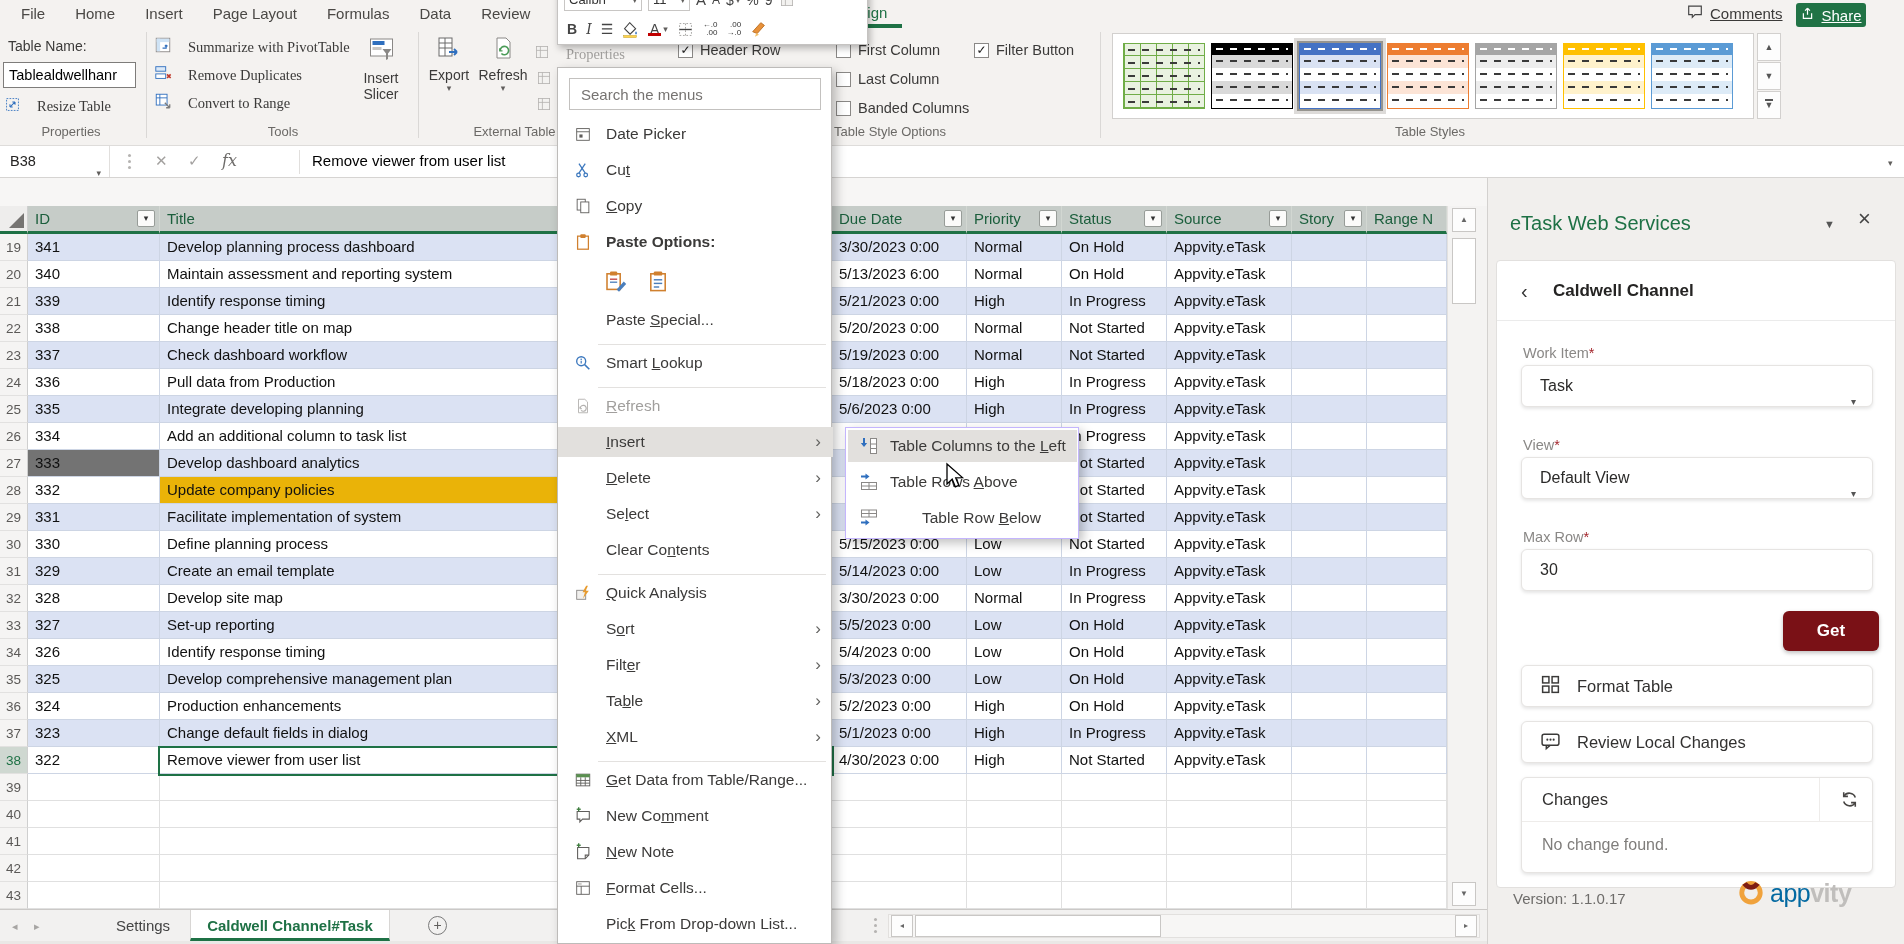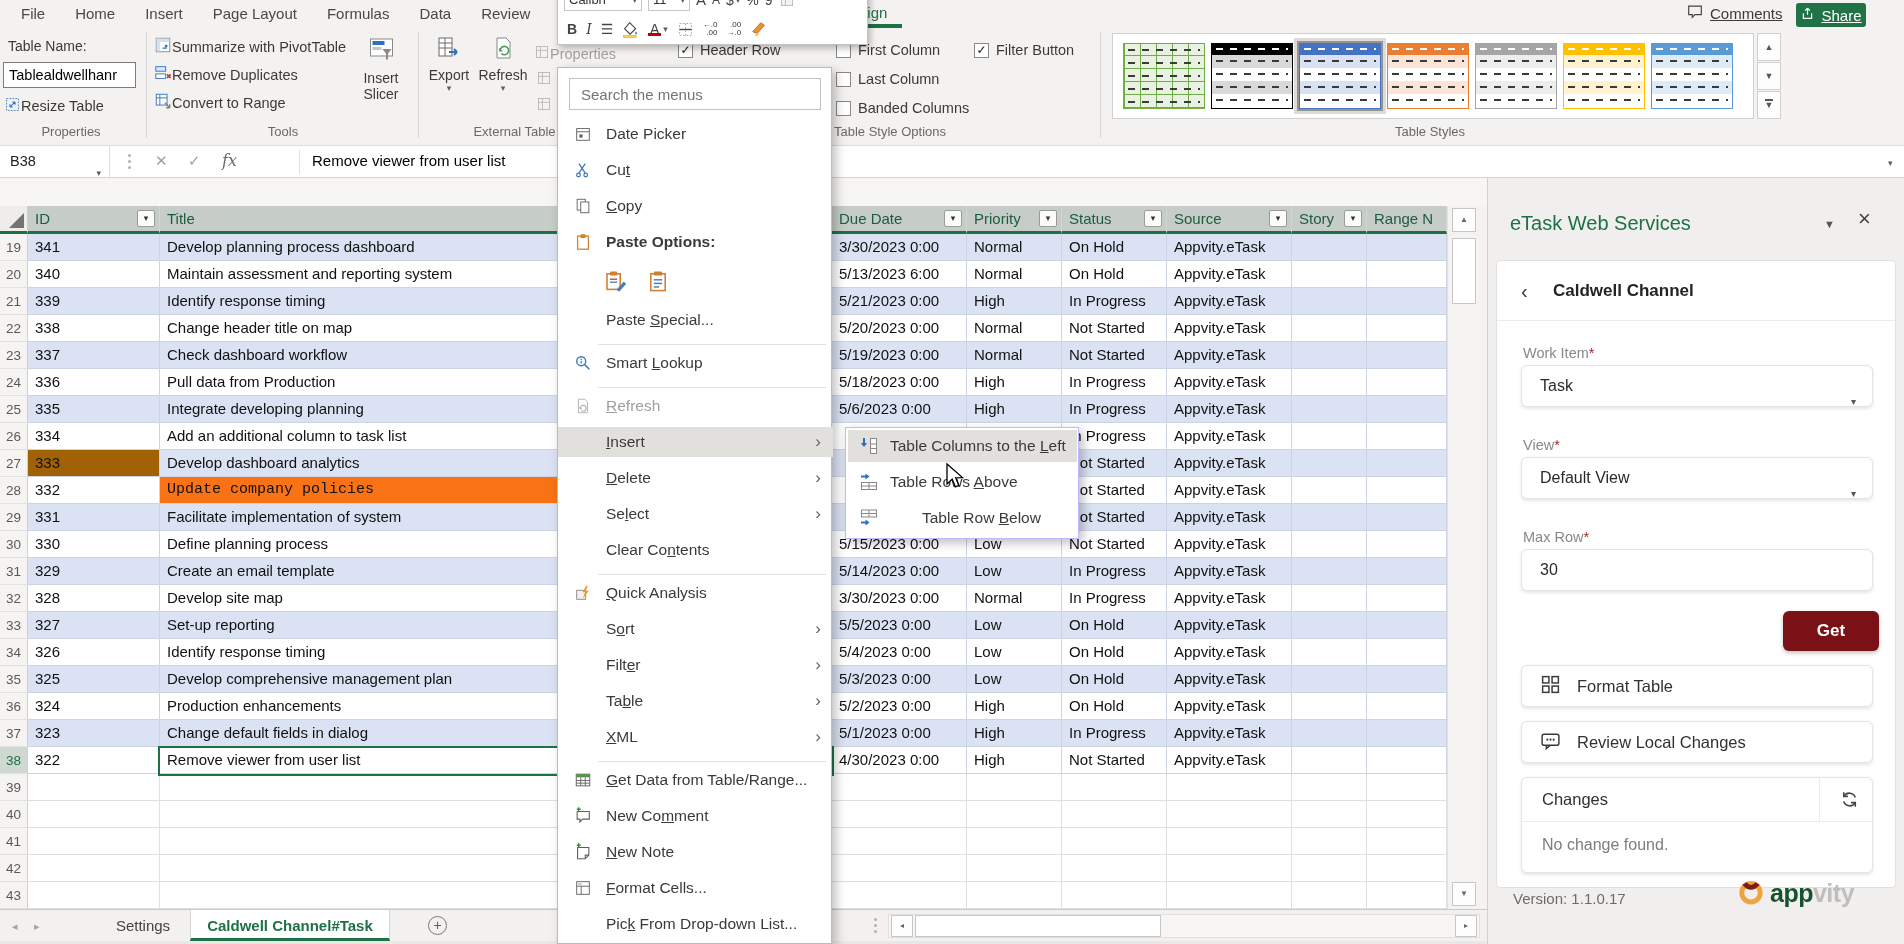--- a/index.html
+++ b/index.html
@@ -9,21 +9,21 @@
 
   
   #ribbon { position:absolute; left:0; top:0; width:1904px; height:146px; background:#f4f2f0; border-bottom:1px solid #dedcda; }
   #tabrow { position:absolute; left:0; top:0; height:28px; display:flex; align-items:center; padding-left:6px; }
   .rtab { padding:0 15px; font-size:15px; color:#4a4845; height:28px; line-height:28px; }
   #tab-design { position:absolute; left:786px; top:0; width:116px; height:28px; line-height:26px; text-align:center;
                 color:#1e7145; font-size:15px; border-bottom:4px solid #1e7145; white-space:nowrap; }
   .grplabel { position:absolute; font-size:13px; color:#6b6966; text-align:center; }
   .rdivider { position:absolute; top:32px; width:1px; height:106px; background:#dad8d6; }
   .rlabel14 { font-size:14px; color:#3b3a39; }
-  .ribbtn { position:absolute; display:flex; align-items:center; gap:0; font-size:14.5px; color:#3b3a39; white-space:nowrap; }
+  .ribbtn { position:absolute; display:flex; align-items:center; gap:16px; font-size:14.5px; color:#3b3a39; white-space:nowrap;font-family:Liberation Serif, serif; }
   .bigbtn { position:absolute; display:flex; flex-direction:column; align-items:center; font-size:14px; color:#3b3a39; }
   .chev { font-size:9px; color:#605e5c; }
   .cbrow { position:absolute; display:flex; align-items:center; gap:7px; font-size:14.5px; color:#3b3a39; white-space:nowrap; }
   .cbbox { width:15px; height:15px; background:#fff; border:1px solid #8a8886; font-size:12px; line-height:13px; text-align:center; color:#1b1a19; }
   #tname-input { position:absolute; left:3px; top:62px; width:133px; height:26px; border:1px solid #7e7c7a; background:#fff; font-size:14.5px; padding:0 5px; font-family:"Liberation Sans",sans-serif; }
   #gallery { position:absolute; left:1112px; top:33px; width:642px; height:86px; background:#fff; border:1px solid #d2d0ce; }
   .thumb { position:absolute; top:9px; width:82px; height:66px; background:#fff; }
   .thumb .hdr { height:11px; }
   .thumb .trow { height:13px; position:relative; }
   .dashline { position:absolute; left:4px; right:4px; top:5px; height:2px;
@@ -91,21 +91,21 @@
   .pbtn { position:absolute; left:24px; width:352px; height:42px; background:#fff; border:1px solid #e6e4e2; border-radius:6px;
           box-shadow:0 1.6px 3.6px rgba(0,0,0,.10); display:flex; align-items:center; gap:16px; padding-left:18px; font-size:16.5px; color:#323130; }
   #changes-card { position:absolute; left:24px; top:516px; width:352px; height:96px; background:#fff; border:1px solid #e6e4e2; border-radius:6px; box-shadow:0 1.6px 3.6px rgba(0,0,0,.10); }
   #changes-hdr { position:absolute; left:0; top:0; width:100%; height:44px; border-bottom:1px solid #eeecea; }
   #changes-title { position:absolute; left:20px; top:12px; font-size:16.5px; color:#323130; }
   #changes-sync { position:absolute; right:12px; top:11px; }
   #changes-vline { position:absolute; right:52px; top:0; width:1px; height:44px; background:#eeecea; }
   #changes-empty { position:absolute; left:20px; top:58px; font-size:16px; color:#7f7d7b; }
   #version { position:absolute; left:25px; top:712px; font-size:15px; color:#6e6c6a; }
   #logo { position:absolute; left:248px; top:698px; display:flex; align-items:center; }
-  #logo .app { font-size:25px; font-weight:bold; color:#14532d; letter-spacing:-.5px; }
+  #logo .app { font-size:25px; font-weight:normal; color:#0369a1; letter-spacing:-.5px; }
   #logo .vity { font-size:25px; font-weight:bold; color:#c0bebc; letter-spacing:-.5px; }
 
   
   #minibar { position:absolute; left:557px; top:-16px; width:311px; height:61px; background:#fff; border:1px solid #c5c3c1;
              box-shadow:2px 3px 7px rgba(0,0,0,.28); z-index:40; }
   #mb-r1 { display:flex; align-items:center; gap:6px; height:29px; padding:0 6px; border-bottom:0; }
   #mb-r2 { display:flex; align-items:center; gap:9px; height:30px; padding:0 9px; }
   .mb-box { border:1px solid #c8c6c4; height:22px; display:flex; align-items:center; justify-content:space-between; padding:0 4px; font-size:13px; color:#333; }
   .mb-ico { font-size:14px; color:#444; display:flex; align-items:center; gap:2px; }
   .redbar { display:inline-block; width:13px; height:3px; background:#c00000; margin-top:-2px; }
@@ -505,31 +505,31 @@
       <div class="rowhdr" style="top: 189px;">26</div>
       <div class="cell" style="left: 28px; top: 189px; width: 132px; background: rgb(255, 255, 255);">334</div>
       <div class="cell" style="left: 160px; top: 189px; width: 672px; background: rgb(255, 255, 255);">Add an additional column to task list</div>
       <div class="cell" style="left: 832px; top: 189px; width: 135px; background: rgb(255, 255, 255);"></div>
       <div class="cell" style="left: 967px; top: 189px; width: 95px; background: rgb(255, 255, 255);"></div>
       <div class="cell" style="left: 1062px; top: 189px; width: 105px; background: rgb(255, 255, 255);">In Progress</div>
       <div class="cell" style="left: 1167px; top: 189px; width: 125px; background: rgb(255, 255, 255);">Appvity.eTask</div>
       <div class="cell" style="left: 1292px; top: 189px; width: 75px; background: rgb(255, 255, 255);"></div>
       <div class="cell" style="left: 1367px; top: 189px; width: 80px; background: rgb(255, 255, 255);"></div>
       <div class="rowhdr" style="top: 216px;">27</div>
-      <div class="cell" style="left: 28px; top: 216px; width: 132px; background: #a16207;">333</div>
+      <div class="cell" style="left: 28px; top: 216px; width: 132px; background: #737373;">333</div>
       <div class="cell" style="left: 160px; top: 216px; width: 672px; background: rgb(219, 226, 243);">Develop dashboard analytics</div>
       <div class="cell" style="left: 832px; top: 216px; width: 135px; background: rgb(219, 226, 243);"></div>
       <div class="cell" style="left: 967px; top: 216px; width: 95px; background: rgb(219, 226, 243);"></div>
       <div class="cell" style="left: 1062px; top: 216px; width: 105px; background: rgb(219, 226, 243);">Not Started</div>
       <div class="cell" style="left: 1167px; top: 216px; width: 125px; background: rgb(219, 226, 243);">Appvity.eTask</div>
       <div class="cell" style="left: 1292px; top: 216px; width: 75px; background: rgb(219, 226, 243);"></div>
       <div class="cell" style="left: 1367px; top: 216px; width: 80px; background: rgb(219, 226, 243);"></div>
       <div class="rowhdr" style="top: 243px;">28</div>
       <div class="cell" style="left: 28px; top: 243px; width: 132px; background: rgb(255, 255, 255);">332</div>
-      <div class="cell" style="left: 160px; top: 243px; width: 672px; background: #f97316; font-family: Liberation Mono, monospace;">Update company policies</div>
+      <div class="cell" style="left: 160px; top: 243px; width: 672px; background: #eab308;">Update company policies</div>
       <div class="cell" style="left: 832px; top: 243px; width: 135px; background: rgb(255, 255, 255);"></div>
       <div class="cell" style="left: 967px; top: 243px; width: 95px; background: rgb(255, 255, 255);"></div>
       <div class="cell" style="left: 1062px; top: 243px; width: 105px; background: rgb(255, 255, 255);">Not Started</div>
       <div class="cell" style="left: 1167px; top: 243px; width: 125px; background: rgb(255, 255, 255);">Appvity.eTask</div>
       <div class="cell" style="left: 1292px; top: 243px; width: 75px; background: rgb(255, 255, 255);"></div>
       <div class="cell" style="left: 1367px; top: 243px; width: 80px; background: rgb(255, 255, 255);"></div>
       <div class="rowhdr" style="top: 270px;">29</div>
       <div class="cell" style="left: 28px; top: 270px; width: 132px; background: rgb(219, 226, 243);">331</div>
       <div class="cell" style="left: 160px; top: 270px; width: 672px; background: rgb(219, 226, 243);">Facilitate implementation of system</div>
       <div class="cell" style="left: 832px; top: 270px; width: 135px; background: rgb(219, 226, 243);"></div>

